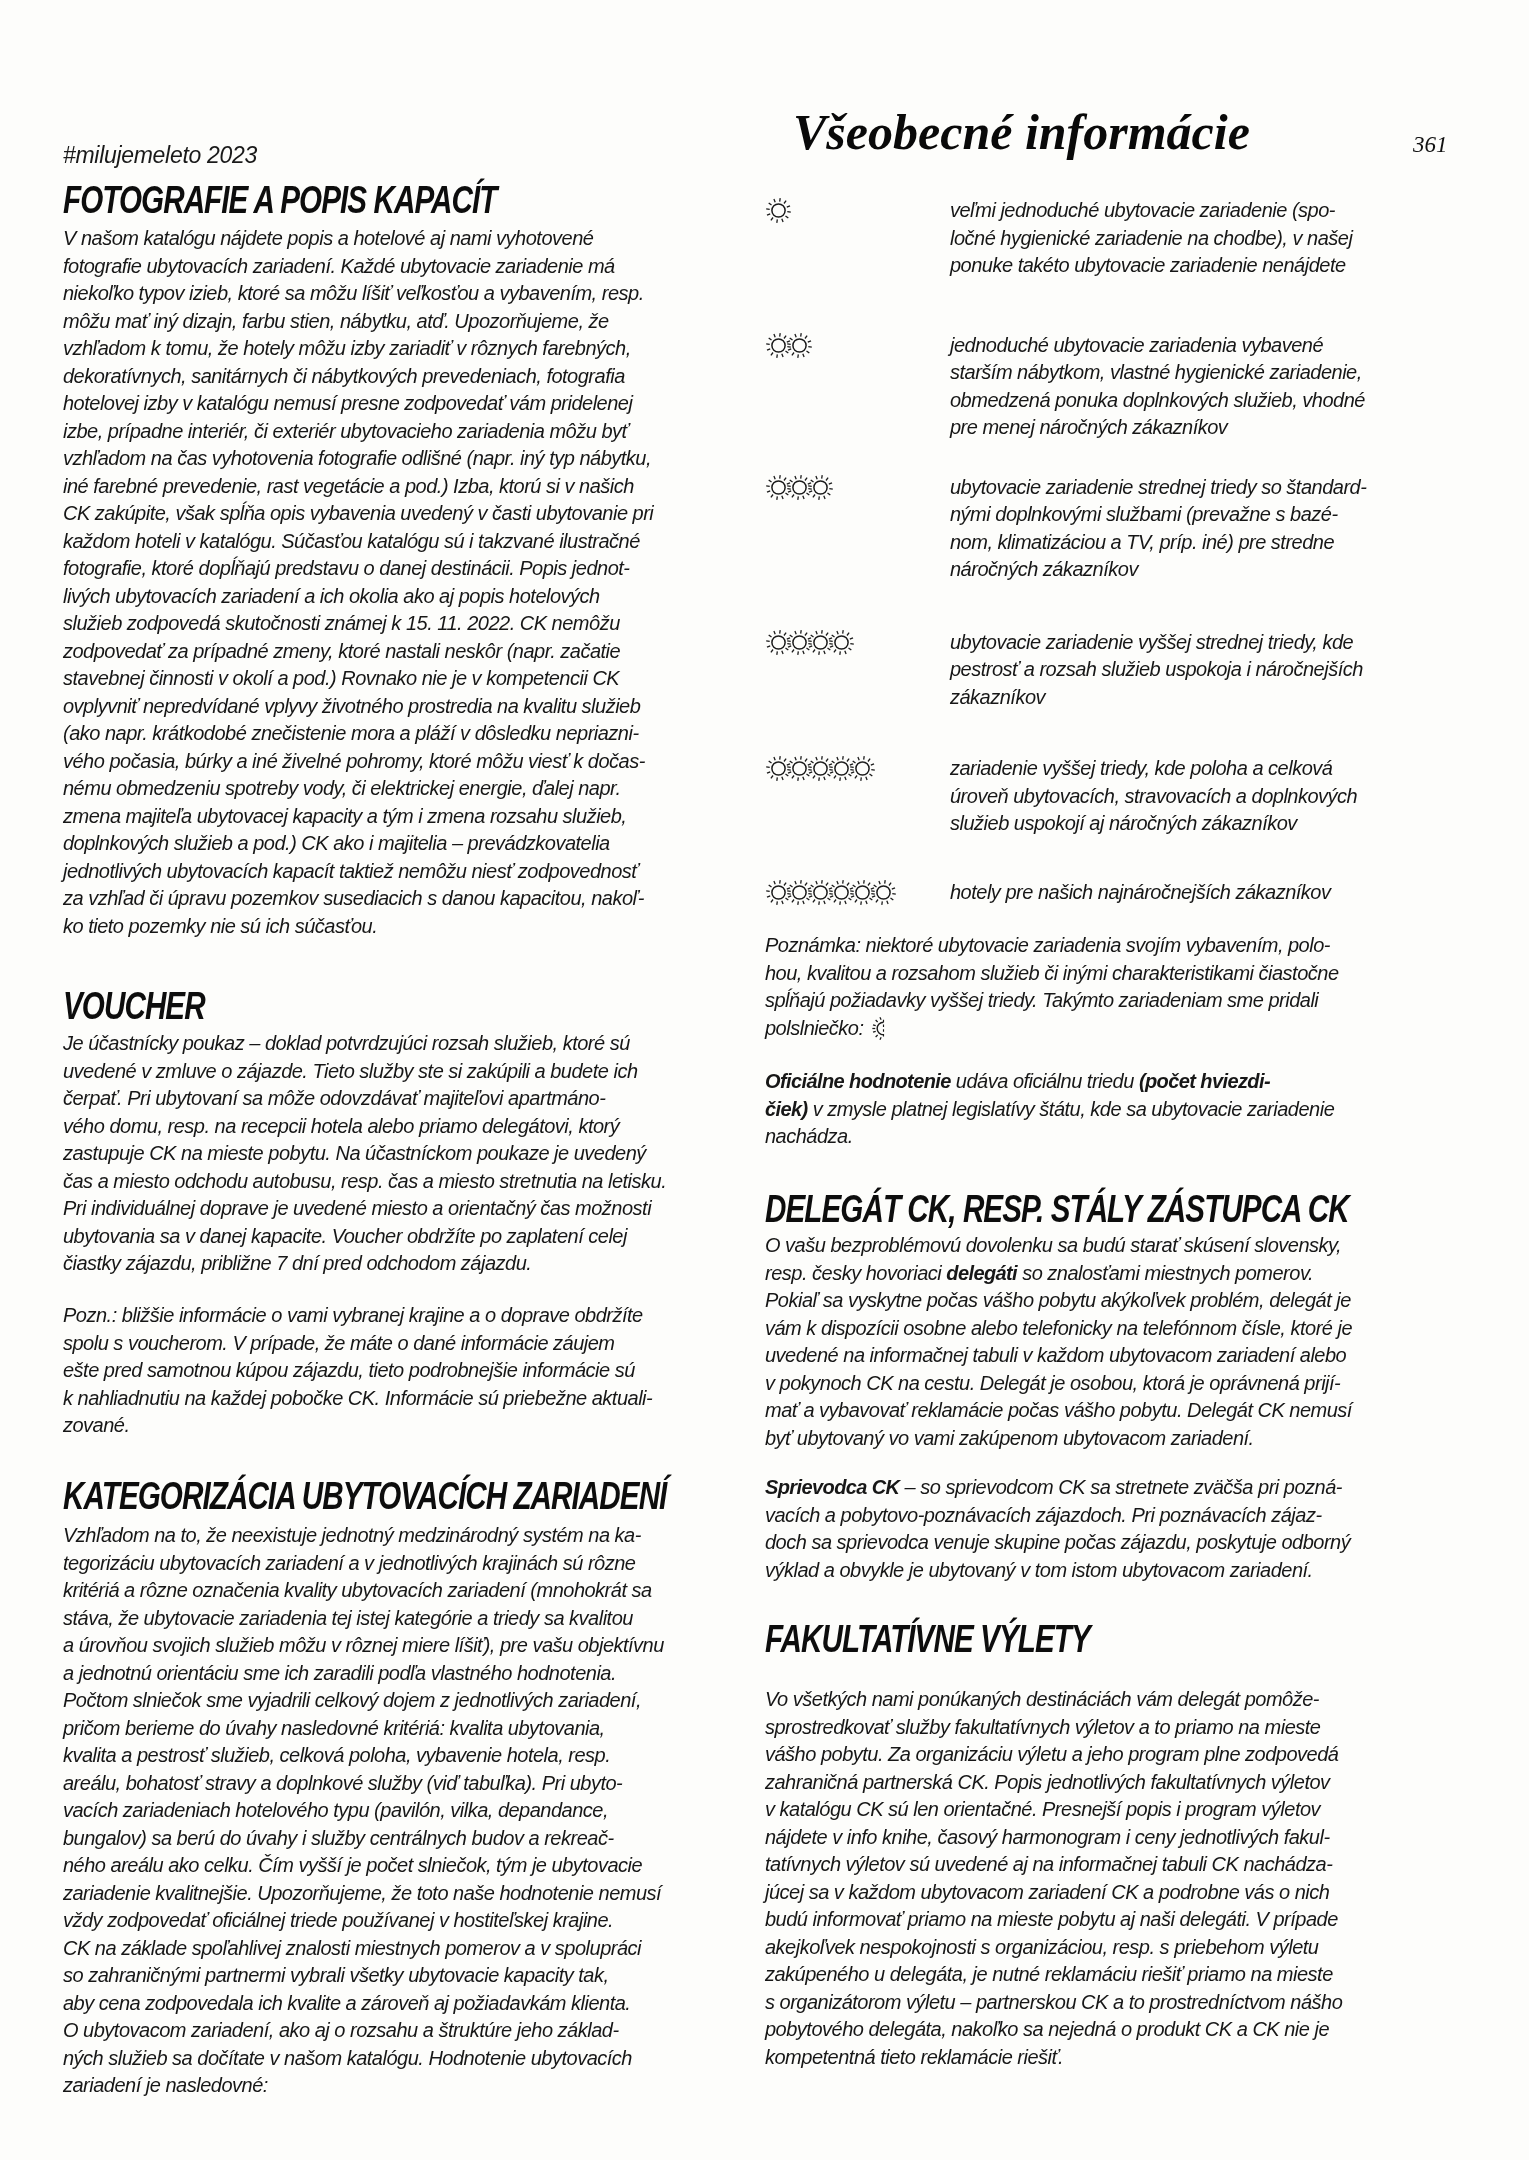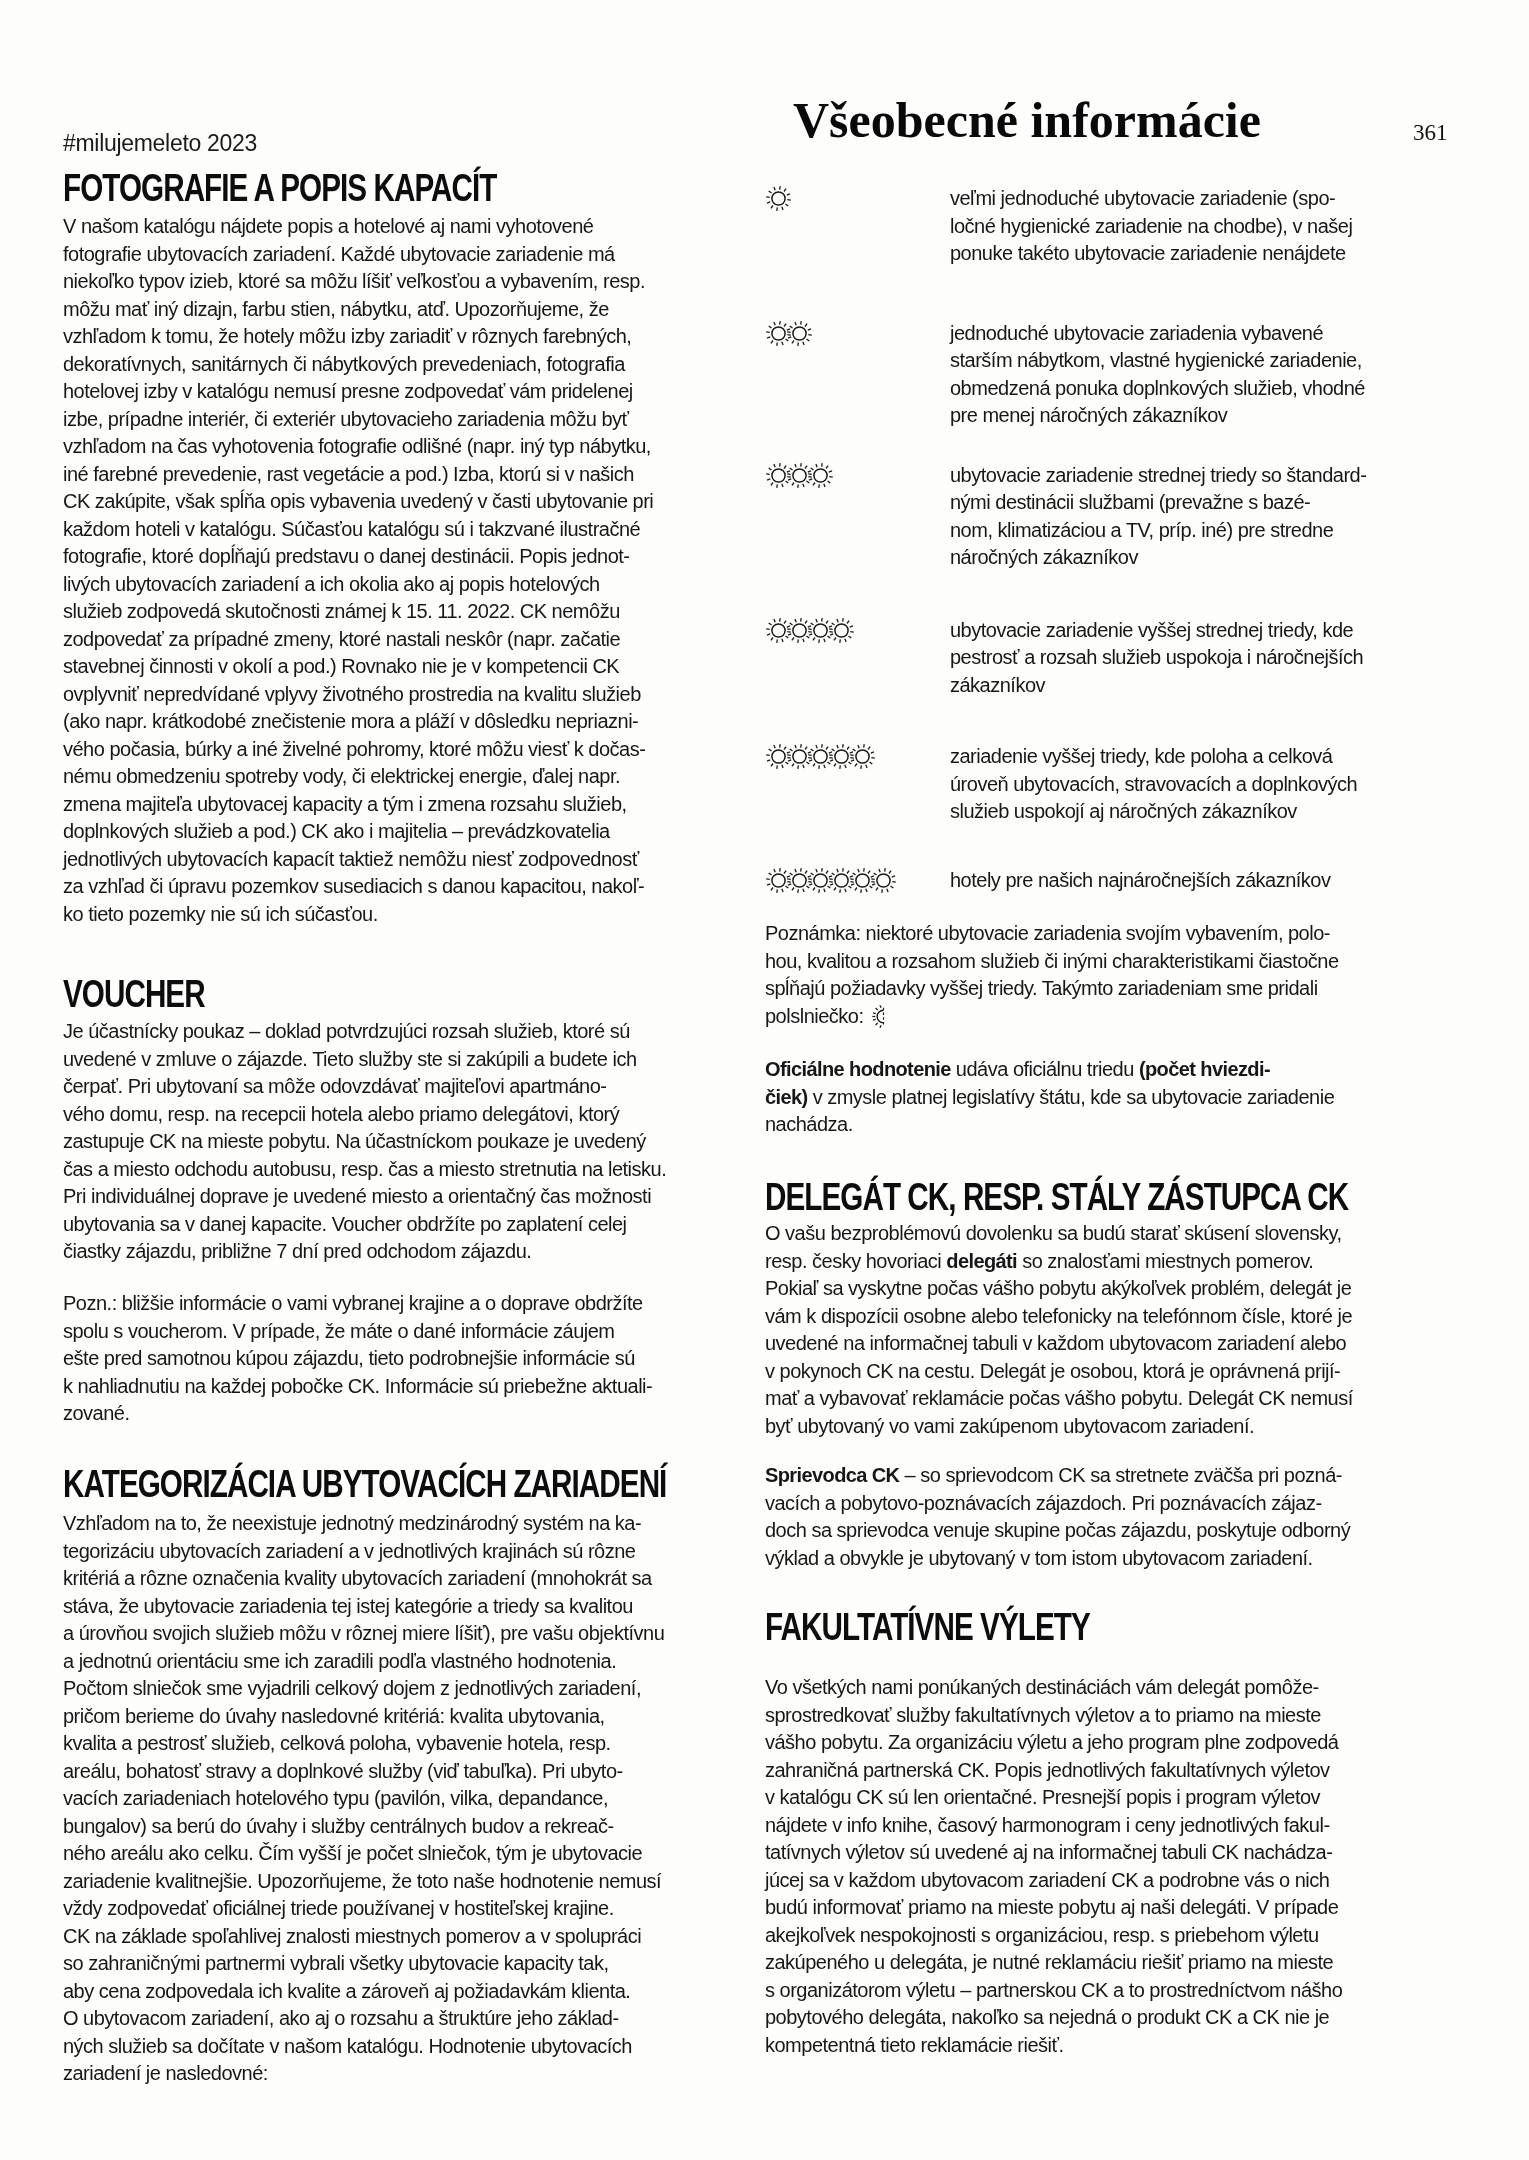--- a/index.html
+++ b/index.html
@@ -5,21 +5,21 @@
   html,body { margin:0; padding:0; background:#d8d8d8; }
   .page {
     position:relative;
     width:1529px; height:2160px;
     margin:0 auto;
     background:#fdfdfb;
     font-family:"Liberation Sans", sans-serif;
     color:#161616;
     overflow:hidden;
   }
-  .col { position:absolute; top:4px; height:1556px; }
+  .col { position:absolute; top:16px; height:1556px;font-style:italic; }
   .col-left  { left:63px;  width:700px; }
   .col-right { left:765px; width:740px; }
   .blk { position:absolute; left:0; }
 
   .hashtag {
     font-size:23px; letter-spacing:-0.3px; color:#1a1a1a;
   }
   .h-sans {
     font-weight:700; font-size:38px; letter-spacing:-1.2px; color:#0d0d0d;
     transform:scaleX(0.78); transform-origin:0 50%;
@@ -231,21 +231,21 @@
                 <line x1="5.2" y1="16.8" x2="2.0" y2="18.1"></line>
                 <line x1="4.7" y1="12.3" x2="1.2" y2="11.8"></line>
                 <line x1="6.5" y1="8.0" x2="3.7" y2="5.9"></line>
                 <line x1="10.2" y1="5.2" x2="8.9" y2="2.0"></line>
                 <line x1="14.7" y1="4.7" x2="15.2" y2="1.2"></line>
                 <line x1="19.0" y1="6.5" x2="21.1" y2="3.7"></line>
                 <line x1="21.8" y1="10.2" x2="25.0" y2="8.9"></line>
               </g>
             </svg></div>
           <div class="rating-text body-text">ubytovacie zariadenie strednej triedy so štandard-
-nými destinácii službami (prevažne s bazé-
+nými doplnkovými službami (prevažne s bazé-
 nom, klimatizáciou a TV, príp. iné) pre stredne
 náročných zákazníkov</div>
         </div>
         <div class="rating-row" style="margin-bottom: 44px;">
           <div class="rating-icons"><svg class="sun" viewBox="0 0 27 27">
     <circle cx="13.5" cy="13.5" r="6.6" fill="none" stroke="#1a1a1a" stroke-width="1.5"></circle>
     <g stroke="#1a1a1a" stroke-width="1.3">
                 <line x1="22.3" y1="14.7" x2="25.8" y2="15.2"></line>
                 <line x1="20.5" y1="19.0" x2="23.3" y2="21.1"></line>
                 <line x1="16.8" y1="21.8" x2="18.1" y2="25.0"></line>

